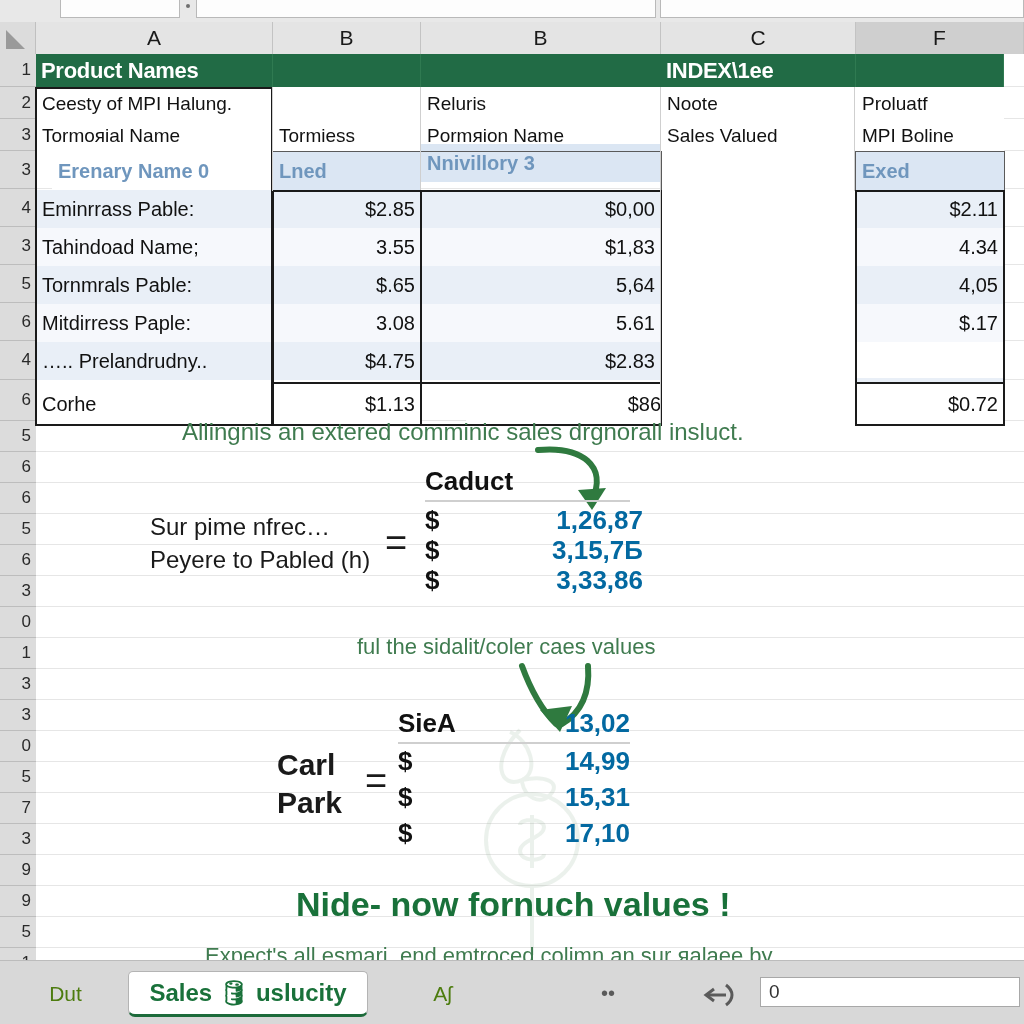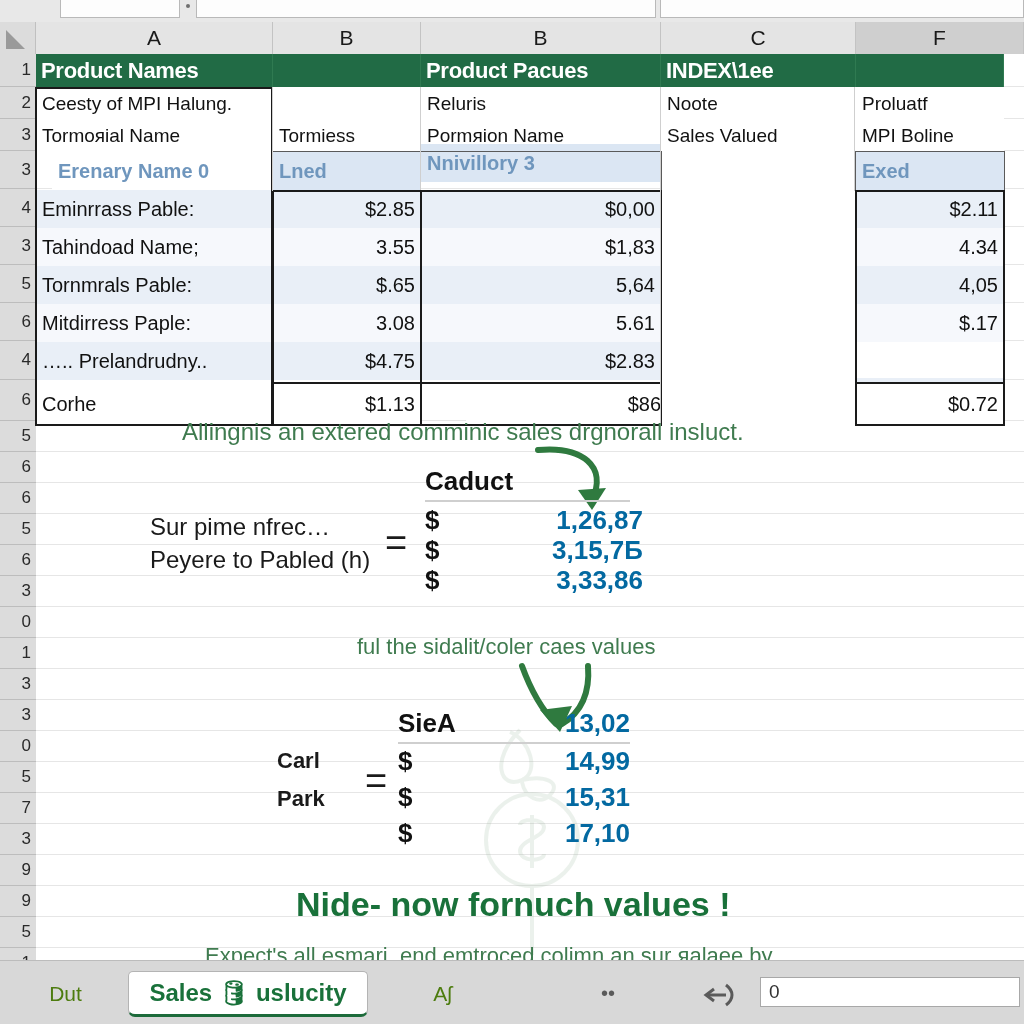--- a/index.html
+++ b/index.html
@@ -133,21 +133,21 @@
     white-space: nowrap;
   }
   .annot.small { font-size: 22px; }
   .annot.bold-big {
     color: #19713a; font-weight: bold; font-size: 34px;
   }
 
   
   .fx { position: absolute; white-space: nowrap; }
   .fx-label { font-size: 24px; color: #1a1a1a; }
-  .fx-label.bold { font-weight: bold; font-size: 22px; text-align: right; }
+  .fx-label.bold { font-weight: bold; font-size: 30px; text-align: right; }
   .fx-eq { font-size: 38px; color: #1a1a1a; font-weight: 300; }
   .fx-head { font-size: 26px; font-weight: bold; color: #111; }
   .fx-dollar { font-size: 26px; font-weight: bold; color: #111; }
   .fx-num { font-size: 26px; font-weight: bold; color: #0369a1; text-align: right; }
   .fx-rule { position: absolute; height: 2px; background: #cfcfcf; }
 
   
   .watermark {
     position: absolute; opacity: 0.17;
     pointer-events: none;
@@ -275,21 +275,20 @@
         <div class="grid-line-h" style="top: 924px;"></div>
         <div class="grid-line-h" style="top: 955px;"></div>
       </div>
   </div>
 
   <div class="table-wrap">
 
     <div class="hdr-row" style="width:968px;">
       <div class="hdr-cell" style="left:0px;   width:237px;">Product Names</div>
       <div class="hdr-cell" style="left:237px; width:148px;"></div>
-      <div class="hdr-cell" style="left:385px; width:240px;">Product Pacues</div>
       <div class="hdr-cell" style="left:625px; width:195px;">INDEX\1ee</div>
       <div class="hdr-cell" style="left:820px; width:148px;"></div>
     </div>
 
     <div>
       <div class="cell b band-light sm" style="left:0px;   top:34px; width:237px; height:32px;">Ceesty of MPI Halung.</div>
       <div class="cell b band-light sm" style="left:237px; top:34px; width:148px; height:32px;"></div>
       <div class="cell b band-light sm" style="left:385px; top:34px; width:240px; height:32px;">Reluris</div>
       <div class="cell b band-light sm" style="left:625px; top:34px; width:195px; height:32px;">Noote</div>
       <div class="cell b band-light sm" style="left:820px; top:34px; width:148px; height:32px;">Proluatf</div>

